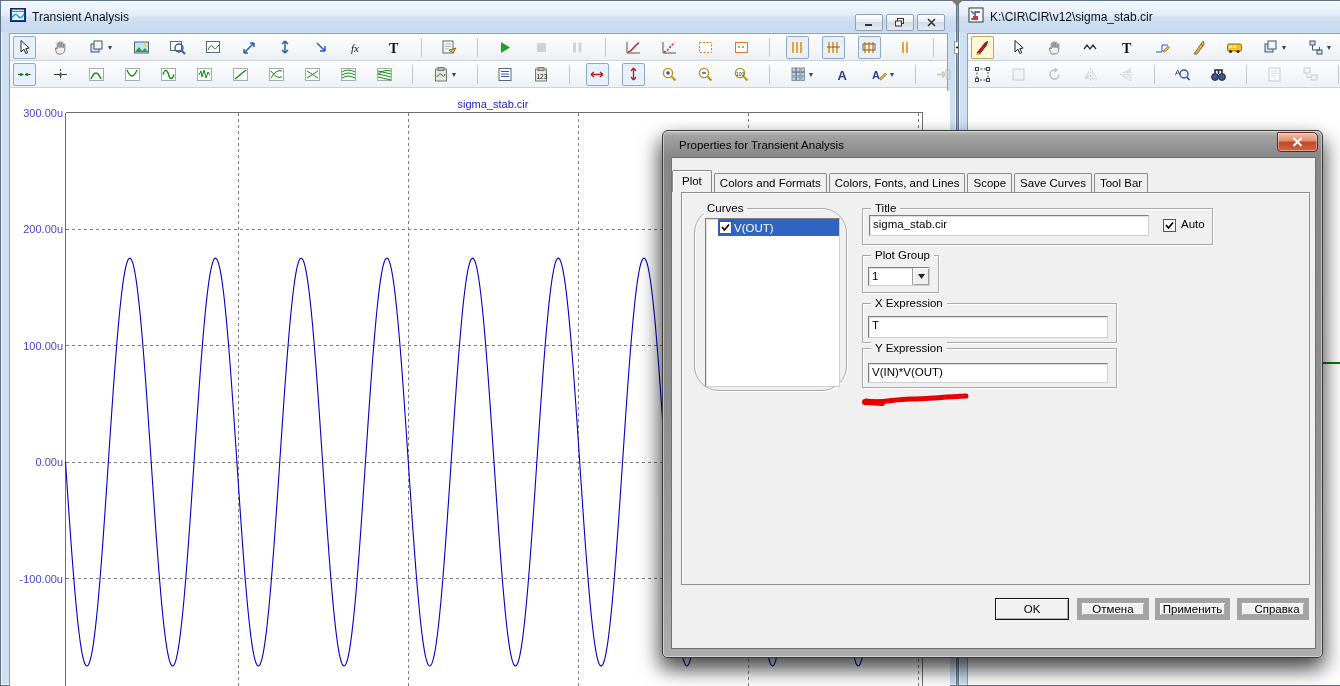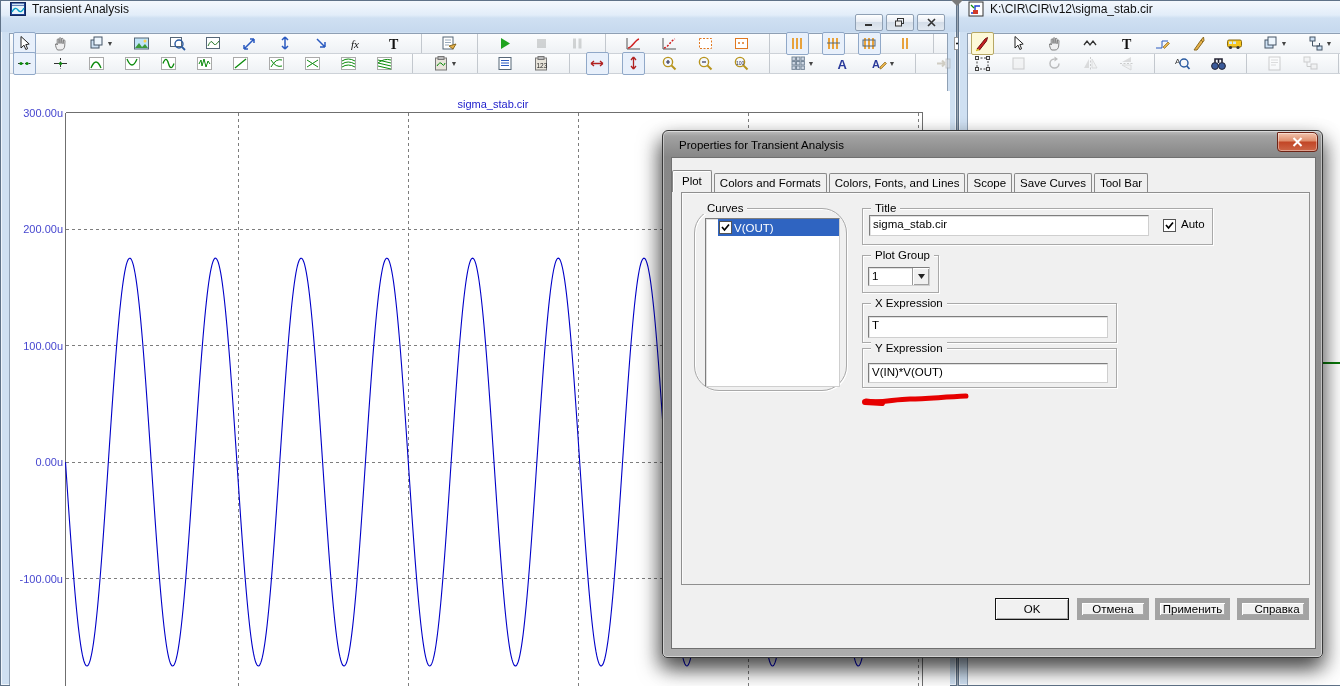--- a/index.html
+++ b/index.html
@@ -1,25 +1,25 @@
 <!DOCTYPE html>
 <html><head>
 <meta charset="utf-8">
 <style>
 * { margin:0; padding:0; box-sizing:border-box; }
 html,body { width:1340px; height:686px; overflow:hidden; background:#9aa5b1; font-family:"Liberation Sans", sans-serif; }
 .win { position:absolute; background:#cfe0f2; border:1px solid #5f7288; box-shadow: inset 0 0 0 1px rgba(255,255,255,.65); }
-.titlebar { height:31px; display:flex; padding-left:9px; gap:6px;
+.titlebar { height:31px; display:flex; align-items:center; padding-left:9px; gap:6px;
   background: linear-gradient(#f4f8fd, #e2edf9 45%, #cfe0f2 55%, #c6d9ee); font-size:12px; color:#111; }
 .titletext { padding-top:1px; }
 .capbtns { position:absolute; top:13px; right:11px; display:flex; gap:3px; }
 .capbtn { width:28px; height:17px; border:1px solid #8fa0b4; border-radius:2px;
   background:linear-gradient(#ffffff,#e8edf4 45%,#d4dde8 50%,#e2e9f1); display:flex; align-items:center; justify-content:center; font-size:9px; color:#333; }
 .wincontent { position:absolute; left:8px; right:8px; top:32px; bottom:0; background:#fff; border:1px solid #8fa0b4; border-bottom:none; }
-.toolbar { height:20px; display:flex; align-items:center; padding:0 3px; gap:13px;
+.toolbar { height:27px; display:flex; align-items:center; padding:0 3px; gap:13px;
   background:linear-gradient(#fcfdfe,#eef1f4); border-bottom:1px solid #cdd2d8; }
 .tbtn { width:23px; height:23px; display:flex; align-items:center; justify-content:center; border:1px solid transparent; border-radius:2px; position:relative; flex:none; }
 .tbtn svg { display:block; }
 .tbtn.sel { border-color:#90a8c8; background:#e8f0fb; }
 .tbtn.selY { border-color:#b7a864; background:#fdf9d8; }
 .tbtn.dis { opacity:.45; filter:grayscale(80%); }
 .tbtn .drop { font-size:7px; color:#444; margin-left:1px; }
 .tbtn.wide { width:32px; }
 .tbsep { width:1px; height:19px; background:#c3c8ce; margin:0 3px; flex:none; }
 

